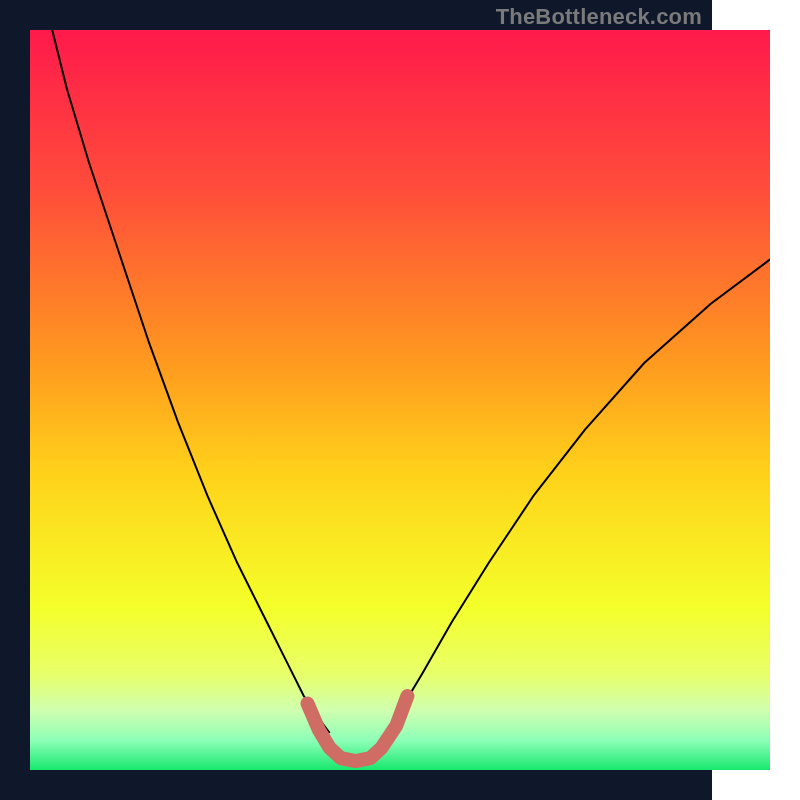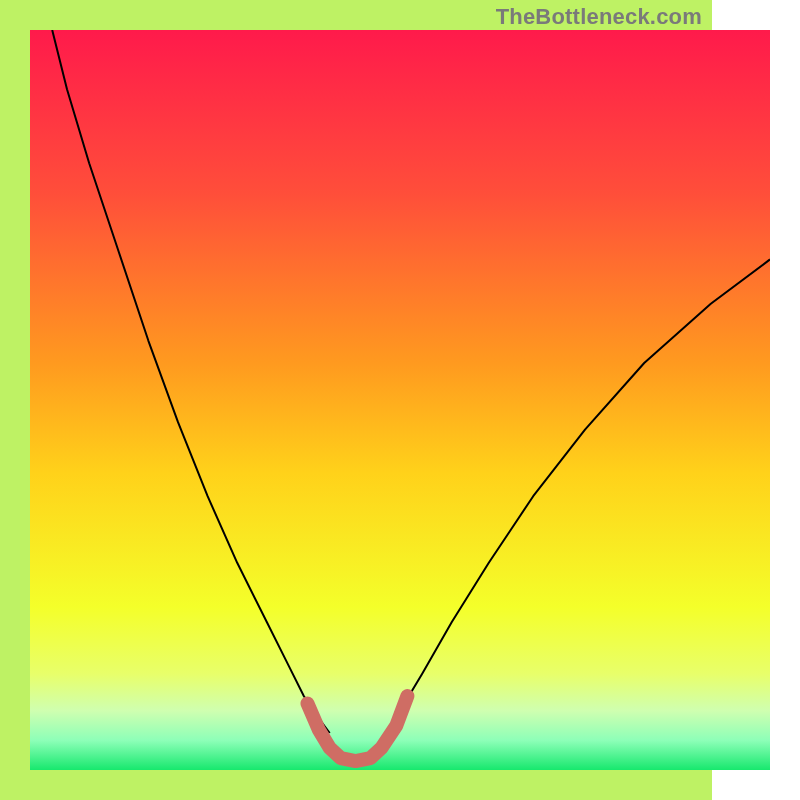--- a/index.html
+++ b/index.html
@@ -7,21 +7,21 @@
     padding: 0;
     width: 800px;
     height: 800px;
     overflow: hidden;
     font-family: Arial, Helvetica, sans-serif;
   }
   .frame {
     position: relative;
     width: 712px;
     height: 800px;
-    background: #bef264;
+    background: #0f172a;
   }
   .watermark {
     position: absolute;
     top: 4px;
     right: 10px;
     color: #7a7a7a;
     font-size: 22px;
     font-weight: 600;
     letter-spacing: 0.2px;
     z-index: 3;

